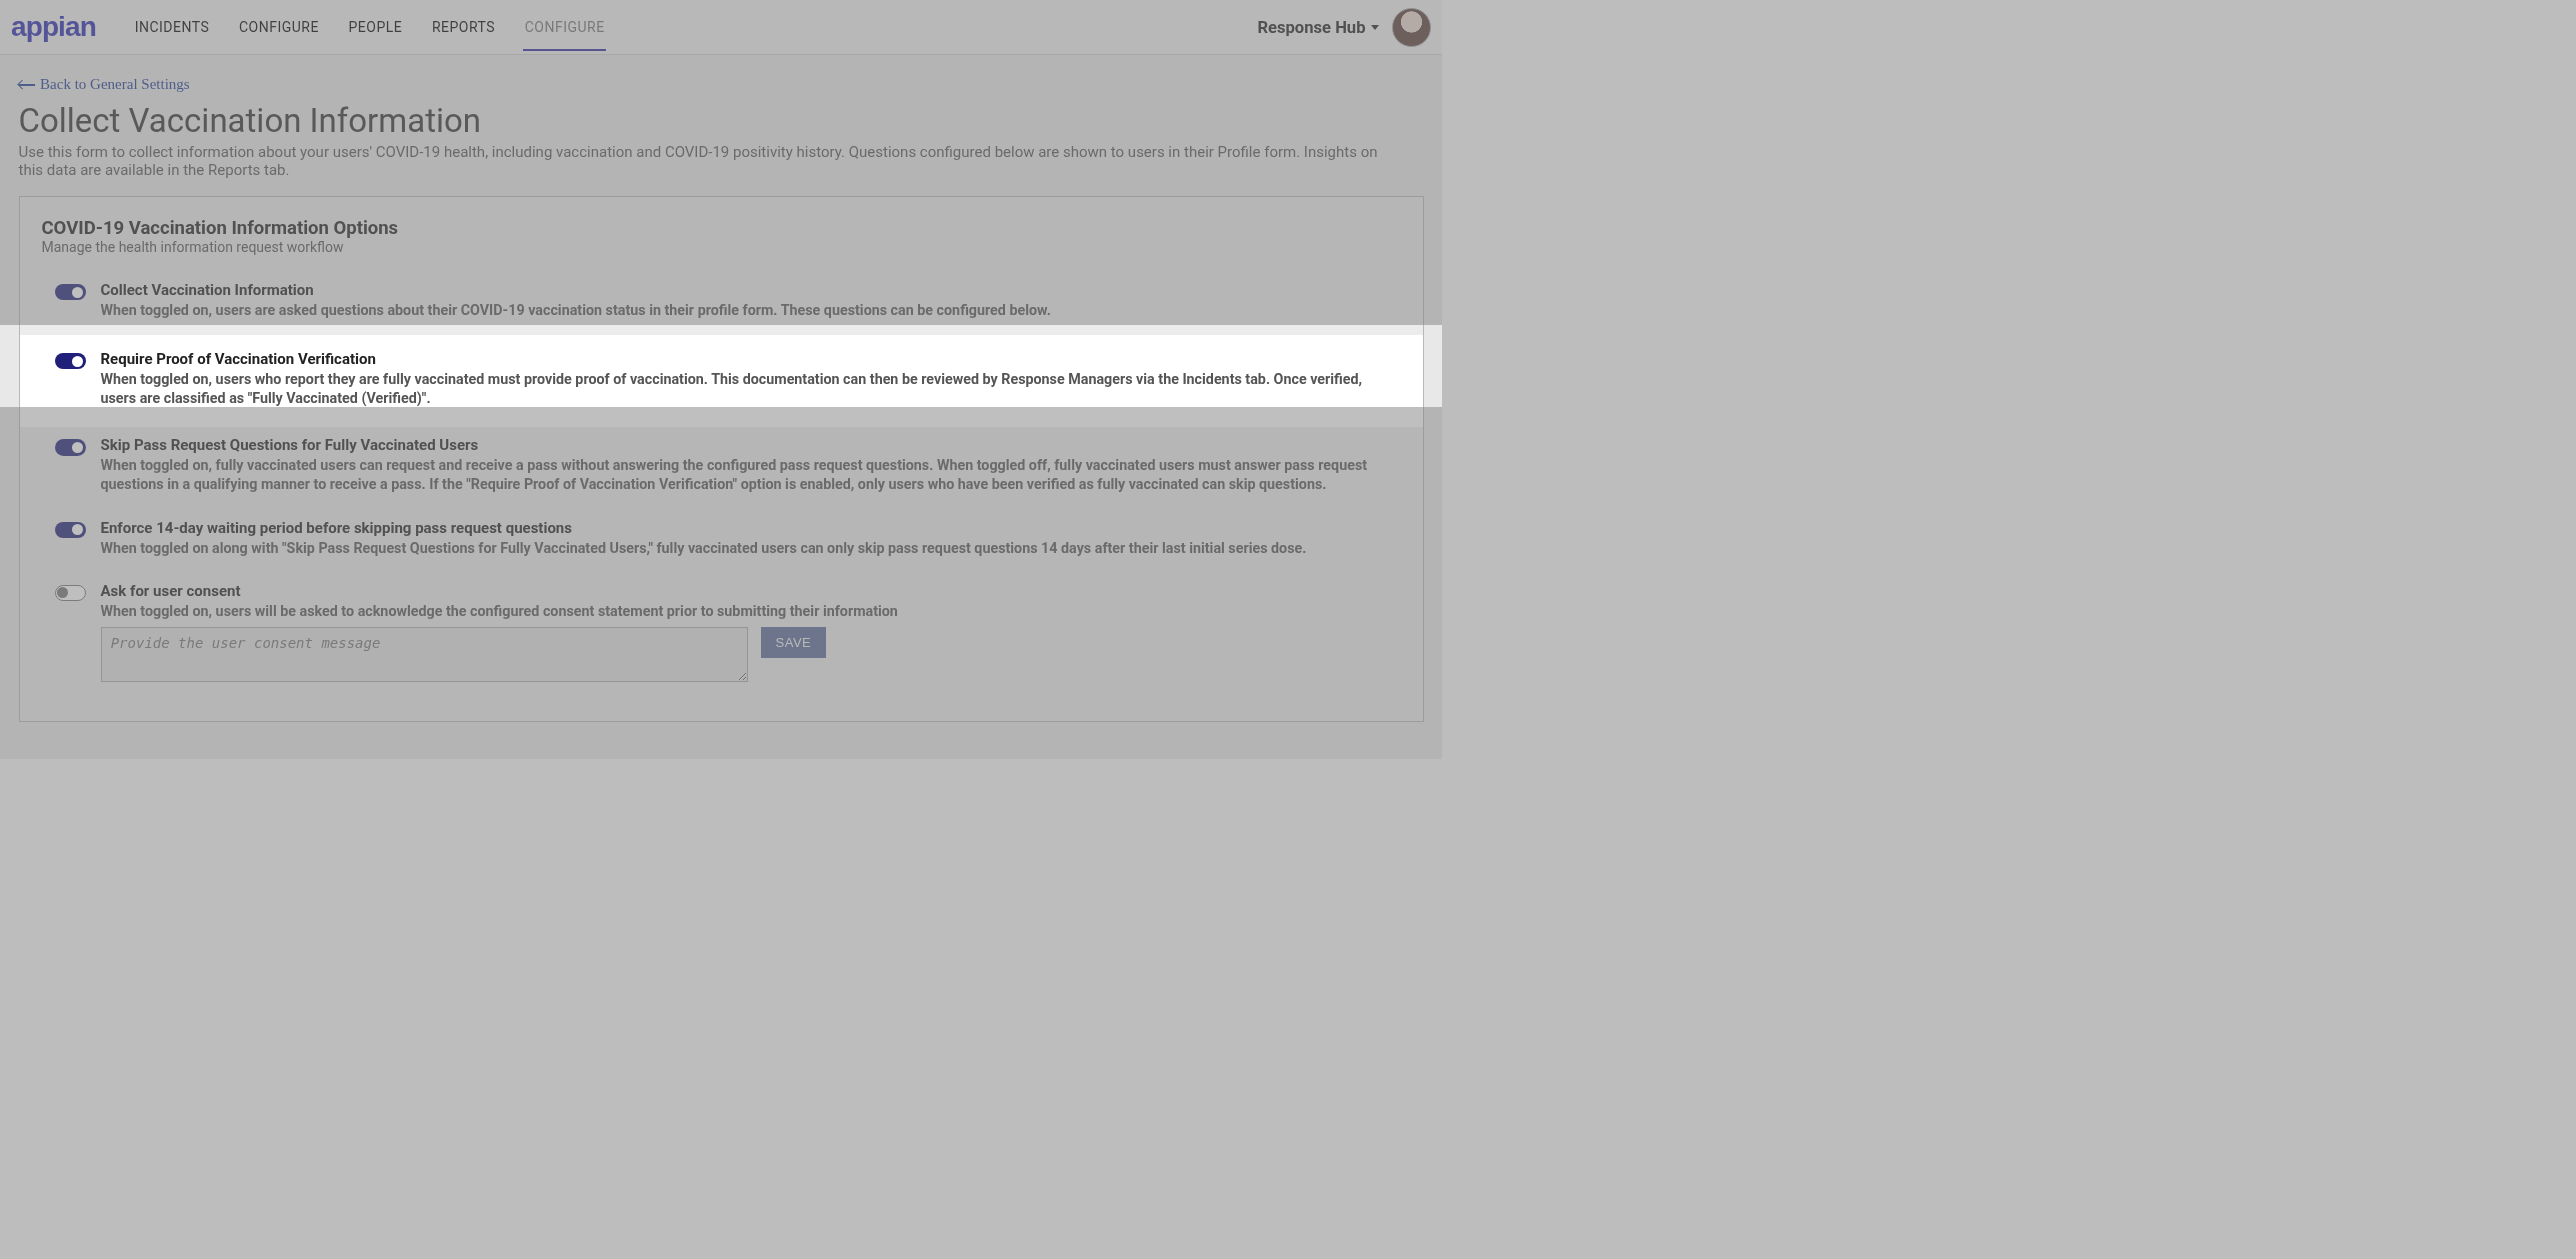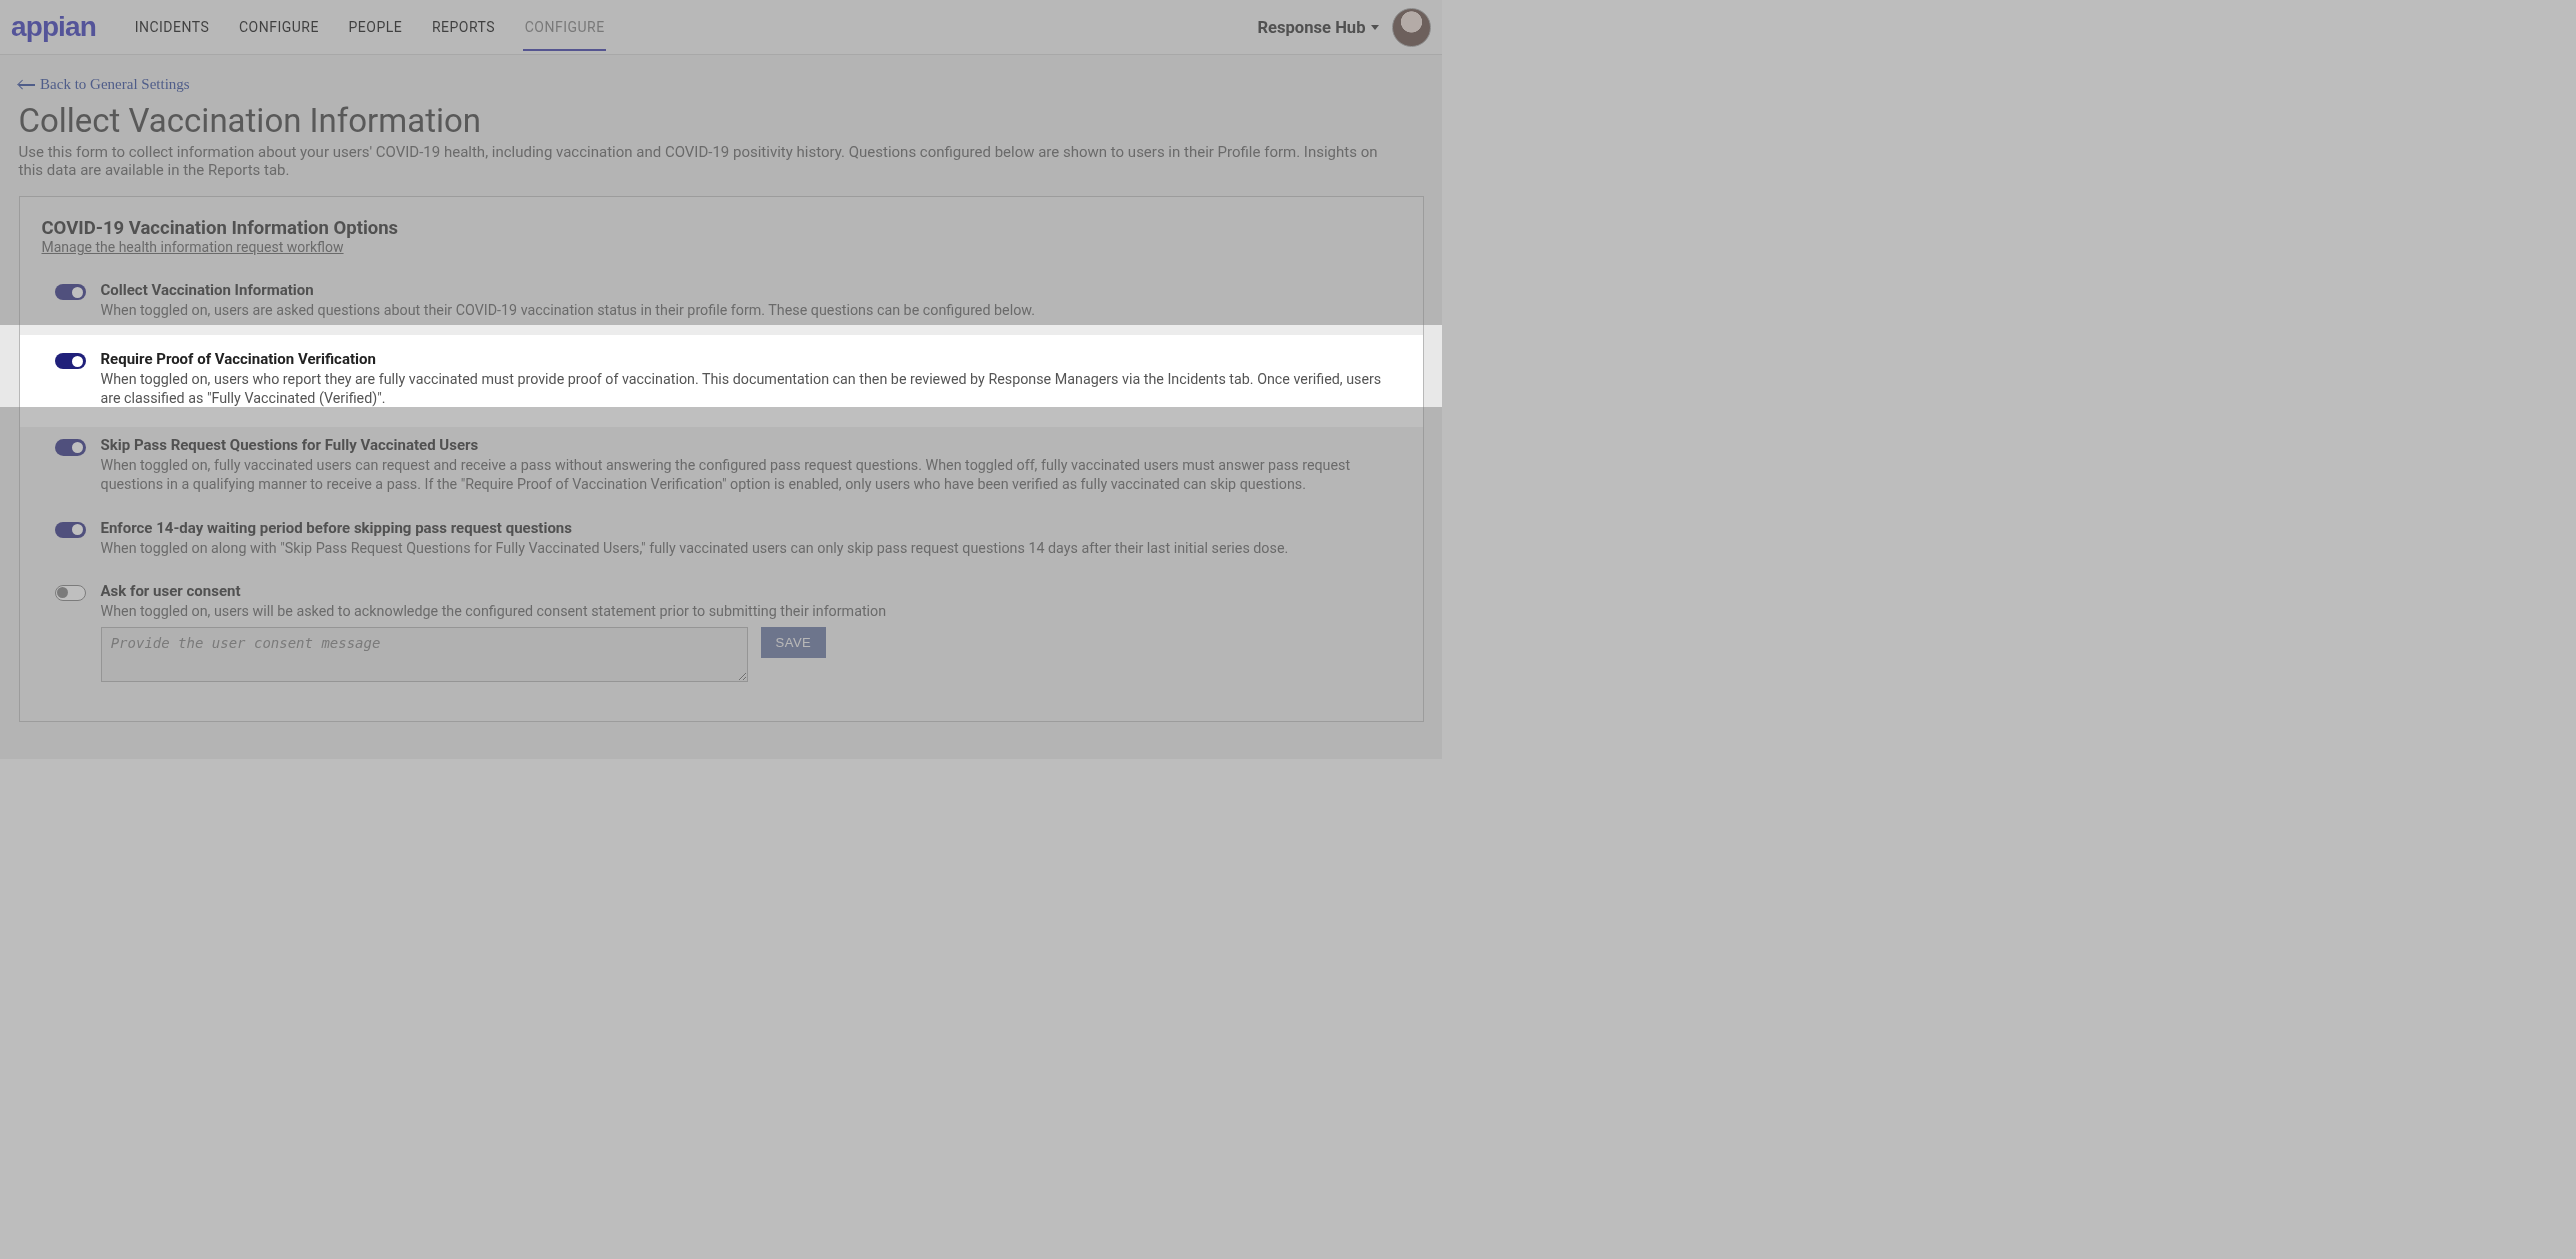--- a/index.html
+++ b/index.html
@@ -114,21 +114,21 @@
     margin-bottom: 16.6px;
     max-width: 1387px;
   }
 
   .card {
     border: 0.9px solid #b8b8b8;
     background: #ececec;
     padding: 20.3px 22px 24px;
   }
   .card-title { font-size: 18.5px; font-weight: 700; color: #222; }
-  .card-sub   { font-size: 14px; color: #555; margin-bottom: 16.6px; text-decoration: underline; }
+  .card-sub   { font-size: 14px; color: #555; margin-bottom: 16.6px; }
 
   .opt-row {
     display: flex;
     align-items: flex-start;
     gap: 15px;
     padding: 9.2px 0 15px;
   }
   .opt-row.highlight {
     background: #fff;
     margin: 0 -22px;
@@ -151,21 +151,21 @@
     width: 11px; height: 11px;
     border-radius: 50%;
     top: 2.8px;
     background: #fff;
   }
   .toggle.on .knob  { right: 2.8px; }
   .toggle.off .knob { left: 1.8px; top: 0.9px; background: #777; }
 
   .opt-body { flex: 1; }
   .opt-title { font-size: 15px; font-weight: 700; color: #222; margin-bottom: 1.8px; }
-  .opt-desc  { font-size: 14.3px; color: #555; line-height: 1.35; }
+  .opt-desc  { font-size: 14.3px; color: #555; line-height: 1.35; font-weight: bold; }
 
   .consent-row {
     display: flex;
     gap: 13px;
     margin-top: 5.5px;
     margin-left: 0;
   }
   .consent-text {
     width: 647px;
     height: 55px;

